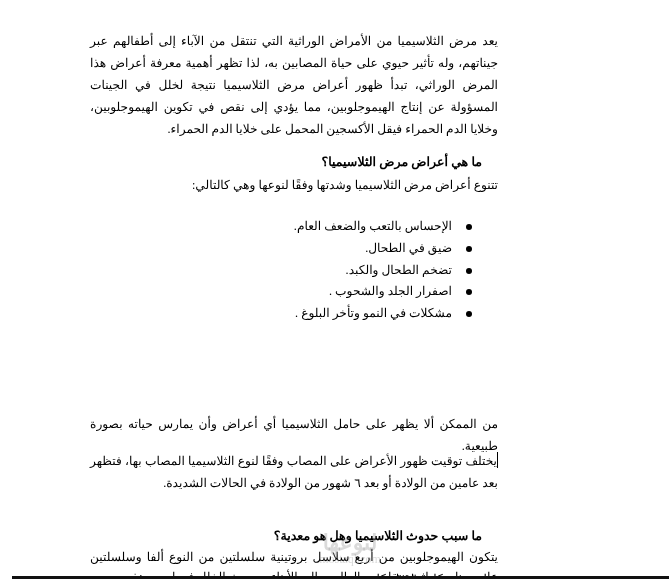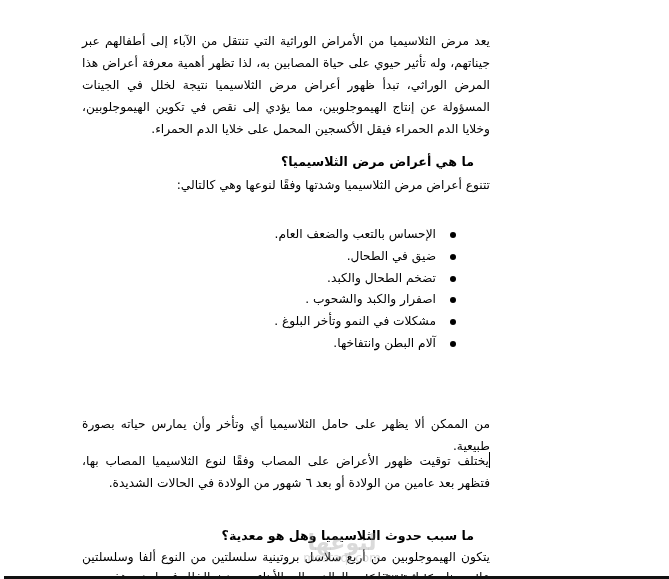--- a/index.html
+++ b/index.html
@@ -10,24 +10,25 @@
     body {
       width: 669px;
       height: 579px;
       overflow: hidden;
       position: relative;
       font-family: "DejaVu Sans", "Liberation Sans", sans-serif;
       color: #000000;
     }
     .page {
       position: absolute;
-      left: 4px; top: 0;
+      left: 12px; top: 0;
       width: 538px;
       height: 579px;
       background: #ffffff;
+      font-family: Liberation Serif, serif;
     }
     .content {
       position: absolute;
       right: 52px;
       left: 78px;
       top: 30px;
       direction: rtl;
       text-align: justify;
       font-size: 12.2px;
     }
@@ -43,21 +44,21 @@
       line-height: 20px;
       position: absolute;
       right: 0;
     }
     .h-symptoms { top: 106px; }
     .intro { position: absolute; top: 144px; right: 0; }
     ul.symptoms {
       position: absolute;
       top: 178px;
       right: 0;
-      margin: 16px;
+      margin: 8px;
       padding: 0;
       list-style: none;
     }
     ul.symptoms li {
       position: relative;
       line-height: 21.8px;
       padding-right: 38px;
       white-space: nowrap;
     }
     ul.symptoms li .bullet {
@@ -127,26 +128,25 @@
     <p class="p1">يعد مرض الثلاسيميا من الأمراض الوراثية التي تنتقل من الآباء إلى أطفالهم عبر جيناتهم، وله تأثير حيوي على حياة المصابين به، لذا تظهر أهمية معرفة أعراض هذا المرض الوراثي، تبدأ ظهور أعراض مرض الثلاسيميا نتيجة لخلل في الجينات المسؤولة عن إنتاج الهيموجلوبين، مما يؤدي إلى نقص في تكوين الهيموجلوبين، وخلايا الدم الحمراء فيقل الأكسجين المحمل على خلايا الدم الحمراء.</p>
 
     <h2 class="h-symptoms">ما هي أعراض مرض الثلاسيميا؟</h2>
 
     <p class="intro">تتنوع أعراض مرض الثلاسيميا وشدتها وفقًا لنوعها وهي كالتالي:</p>
 
     <ul class="symptoms">
       <li><span class="bullet"></span><span>الإحساس بالتعب والضعف العام.</span></li>
       <li><span class="bullet"></span><span>ضيق في الطحال.</span></li>
       <li><span class="bullet"></span><span>تضخم الطحال والكبد.</span></li>
-      <li><span class="bullet"></span><span>اصفرار والكبد والشحوب .</span></li>
+      <li><span class="bullet"></span><span>اصفرار الجلد والشحوب .</span></li>
       <li><span class="bullet"></span><span>مشكلات في النمو وتأخر البلوغ .</span></li>
-      <li><span class="bullet"></span><span>آلام البطن وانتفاخها.</span></li>
     </ul>
 
-    <p class="carrier">من الممكن ألا يظهر على حامل الثلاسيميا أي وتأخر وأن يمارس حياته بصورة طبيعية.</p>
+    <p class="carrier">من الممكن ألا يظهر على حامل الثلاسيميا أي أعراض وأن يمارس حياته بصورة طبيعية.</p>
 
     <p class="timing"><span class="cursor"></span><span>يختلف توقيت ظهور الأعراض على المصاب وفقًا لنوع الثلاسيميا المصاب بها، فتظهر بعد عامين من الولادة أو بعد ٦ شهور من الولادة في الحالات الشديدة.</span></p>
 
     <h2 class="h-cause">ما سبب حدوث الثلاسيميا وهل هو معدية؟</h2>
 
     <p class="cause">يتكون الهيموجلوبين من أربع سلاسل بروتينية سلسلتين من النوع ألفا وسلسلتين بيتا، تحتوي كل سلسلة كل</p>
   </div>
 
   <div class="cut-line"><span>على جينات وراثية تنتقل من الوالدين إلى الأبناء، ويحدث الخلل في إحدى هذه الجينات</span></div>
 

